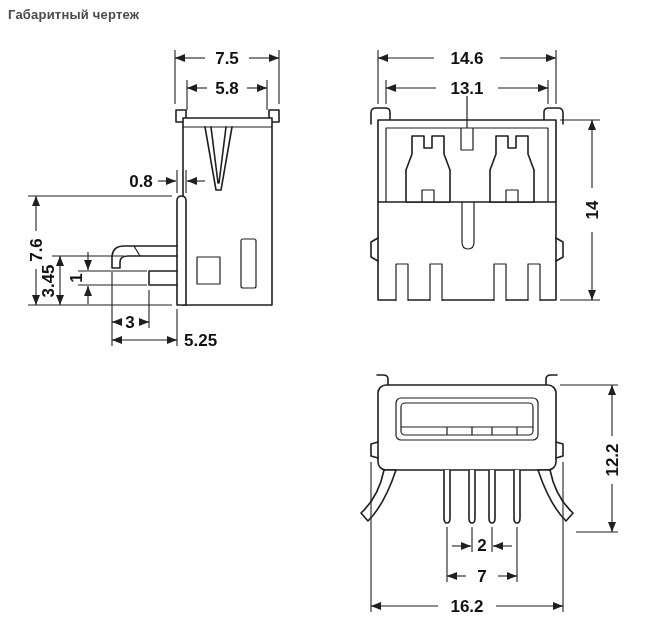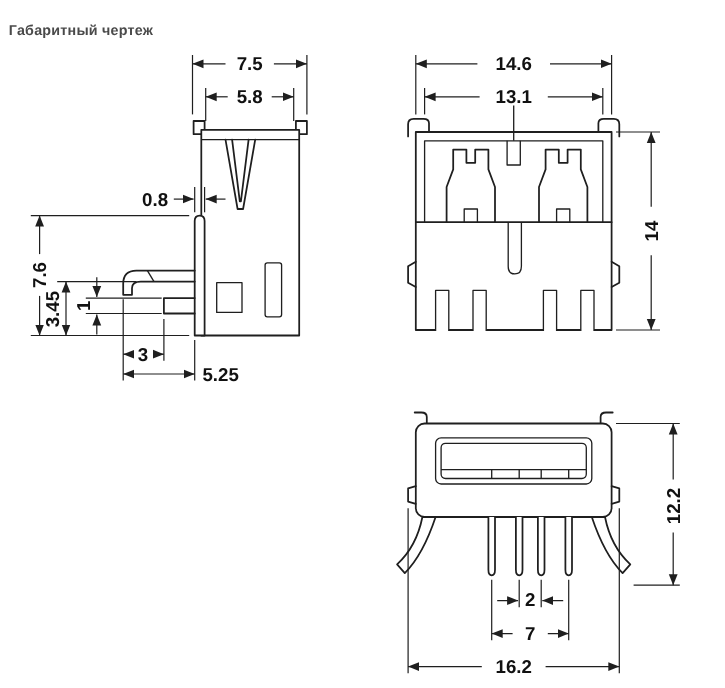--- a/index.html
+++ b/index.html
@@ -4,21 +4,21 @@
 <style>
   html,body{margin:0;padding:0;background:#ffffff;}
   .canvas{
     position:relative;
     width:659px;height:625px;
     background:#ffffff;
     font-family:"Liberation Sans", sans-serif;
     overflow:hidden;
   }
   .page-title{
-    position:absolute;left:8px;top:20px;
+    position:absolute;left:8px;top:7px;
     font-size:13px;font-weight:bold;color:#4a4a4a;
     letter-spacing:0.2px;
   }
   svg{position:absolute;left:0;top:0;}
   .outline{fill:#ffffff;stroke:#1f1f1f;stroke-width:1.6;stroke-linejoin:round;}
   .line{fill:none;stroke:#1f1f1f;stroke-width:1.6;stroke-linejoin:round;stroke-linecap:round;}
   .thin{fill:none;stroke:#1f1f1f;stroke-width:1.2;stroke-linejoin:round;}
   .fillw{fill:#ffffff;stroke:none;}
   .dim{fill:none;stroke:#1f1f1f;stroke-width:1.1;}
   text.dimtxt{font-family:"Liberation Sans", sans-serif;font-size:17px;font-weight:bold;fill:#111111;}

